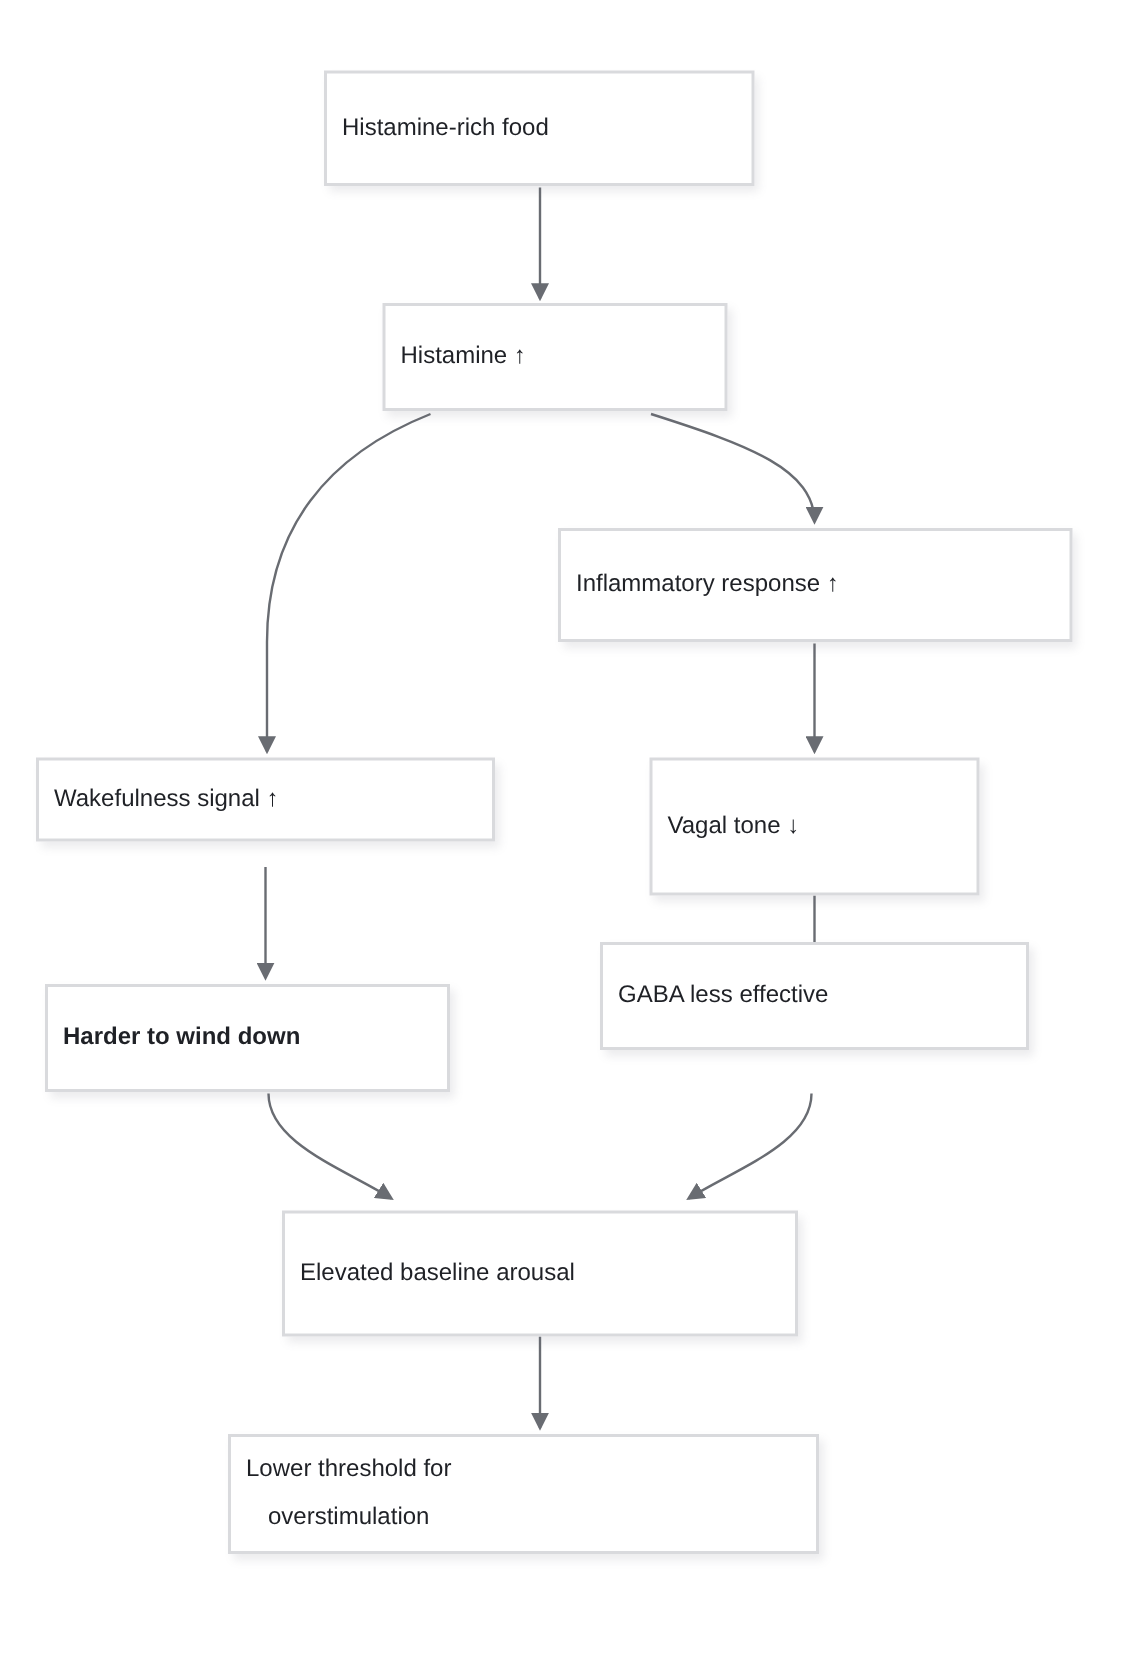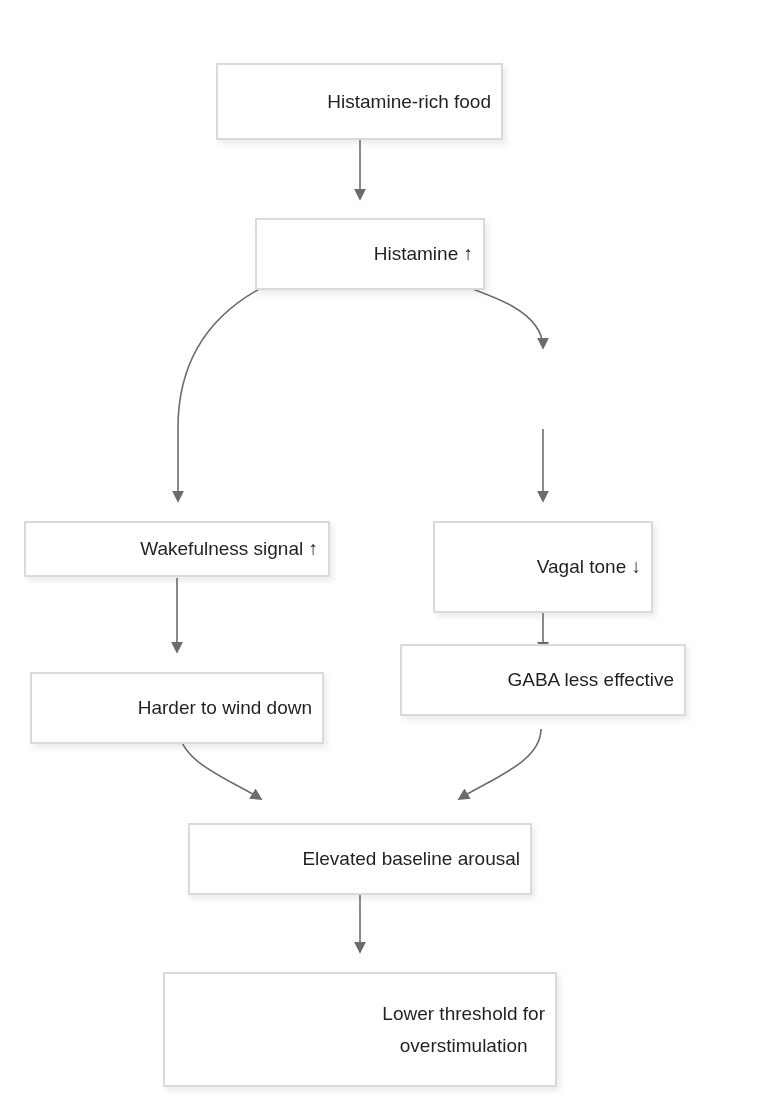--- a/index.html
+++ b/index.html
@@ -24,36 +24,35 @@
   }
   .edges marker path { fill: var(--arrow, #696c72); }
   .node {
     position: absolute;
     box-sizing: border-box;
     background: var(--node-bg, #ffffff);
     border: 2px solid var(--node-border, #d9dadd);
     box-shadow: 3px 4px 6px rgba(110, 115, 125, 0.14);
     display: flex;
     align-items: center;
-    justify-content: flex-end;
+    justify-content: flex-start;
     text-align: center;
-    font-size: 19px;
+    font-size: 16px;
     color: var(--text, #1f2126);
-    margin-top: 16px;
   }
   .node span { display: block; padding: 0 10px; }
   .n1 { left: 216px; top:  47px; width: 287px; height: 77px; }
   .n2 { left: 255px; top: 202px; width: 230px; height: 72px; }
   .n3 { left: 372px; top: 352px; width: 343px; height: 76px; }
   .n4 { left:  24px; top: 505px; width: 306px; height: 56px; }
   .n5 { left: 433px; top: 505px; width: 220px; height: 92px; }
-  .n6 { left:  30px; top: 656px; width: 294px; height: 72px; }
+  .n6 { left:  30px; top: 656px; width: 270px; height: 72px; font-weight: bold; }
   .n7 { left: 400px; top: 628px; width: 286px; height: 72px; }
-  .n8 { left: 188px; top: 807px; width: 344px; height: 72px; }
-  .n9 { left: 163px; top: 956px; width: 394px; height: 115px; }
+  .n8 { left: 188px; top: 807px; width: 344px; height: 84px; }
+  .n9 { left: 152px; top: 956px; width: 394px; height: 80px; }
   .n9 span { white-space: pre-line; line-height: 32px; }
 </style>
 </head>
 <body>
 
 <div class="canvas">
 
   <svg class="edges" width="764" height="1112" viewBox="0 0 764 1112" xmlns="http://www.w3.org/2000/svg">
     <defs>
       <marker id="arrow" viewBox="0 0 10 10" refX="8.5" refY="5" markerWidth="12" markerHeight="12" markerUnits="userSpaceOnUse" orient="auto">
@@ -70,20 +69,23 @@
     <path class="edge" d="M 541 729 C 541 762 491 779 459 799" marker-end="url(#arrow)"></path>
     <path class="edge" d="M 360 880 L 360 952" marker-end="url(#arrow)"></path>
   </svg>
 
   <div class="node n1">
     <span>Histamine-rich food</span>
   </div>
   <div class="node n2">
     <span>Histamine ↑</span>
   </div>
+  <div class="node n3">
+    <span>Inflammatory response ↑</span>
+  </div>
   <div class="node n4">
     <span>Wakefulness signal ↑</span>
   </div>
   <div class="node n5">
     <span>Vagal tone ↓</span>
   </div>
   <div class="node n6">
     <span>Harder to wind down</span>
   </div>
   <div class="node n7">

